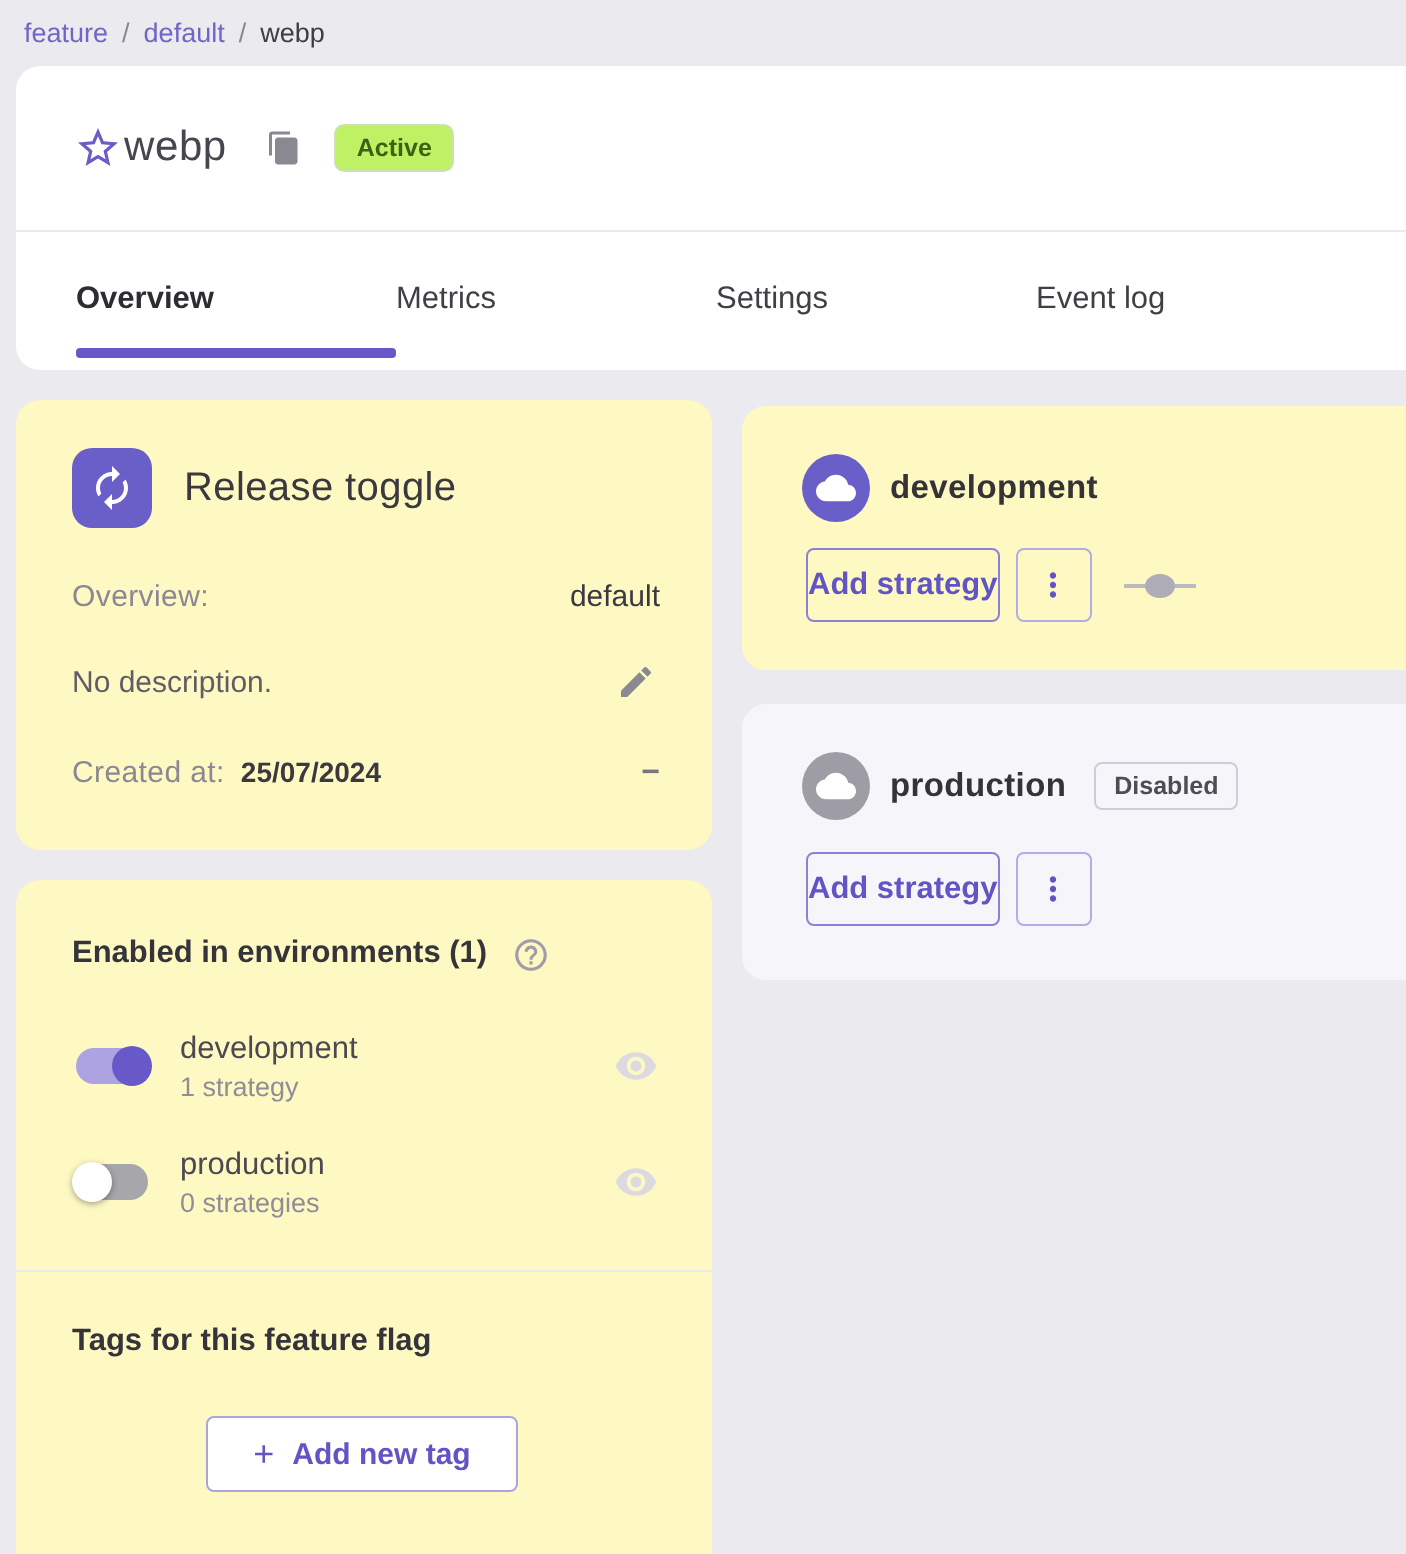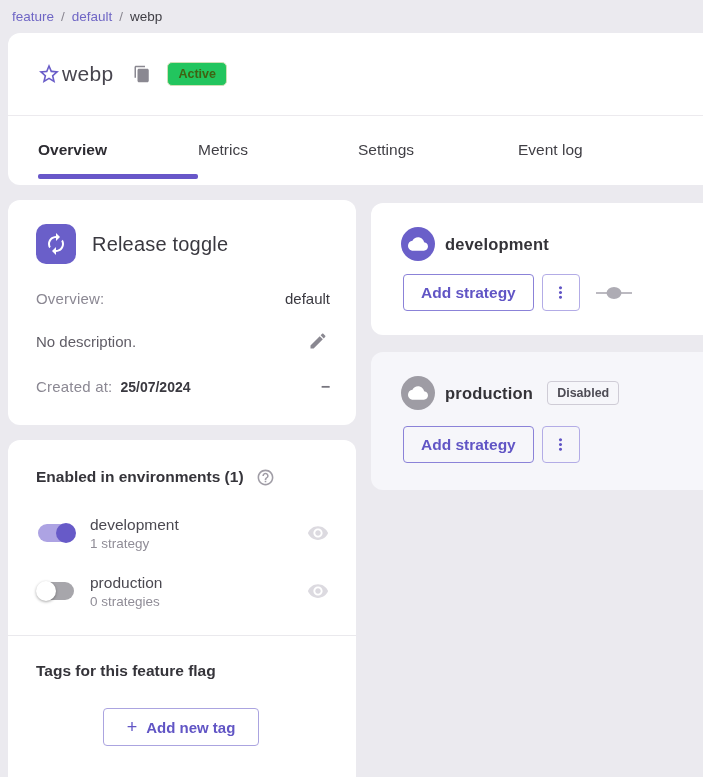--- a/index.html
+++ b/index.html
@@ -18,28 +18,28 @@
   .breadcrumb .current{color:#3f3e45;}
   
   .header-card{position:absolute;left:8px;top:33px;width:760px;height:152px;
     background:#fff;border-radius:12px;}
   .title-row{height:83px;display:flex;align-items:center;padding-left:28px;
     border-bottom:1px solid #eceaee;box-sizing:border-box;}
   .star-btn{width:26px;height:26px;display:flex;align-items:center;justify-content:center;cursor:pointer;}
   .feature-title{font-size:21px;color:#47454e;margin-left:8px;letter-spacing:.3px;}
   .copy-btn{margin-left:18px;width:22px;height:22px;display:flex;align-items:center;justify-content:center;cursor:pointer;}
   .active-badge{margin-left:14px;font-size:12.5px;font-weight:bold;color:#3f6212;
-    background:#22c55e;border:1px solid #cfe0b6;border-radius:5px;padding:4px 10px;}
+    background:#bef264;border:1px solid #cfe0b6;border-radius:5px;padding:4px 10px;}
   .tabs-row{position:relative;height:68px;display:flex;align-items:center;padding-left:30px;}
   .tab{width:160px;font-size:15.5px;color:#403f45;cursor:pointer;}
   .tab.active{font-weight:bold;color:#2d2c32;}
   .tab-underline{position:absolute;bottom:5px;left:30px;width:160px;height:5px;
     background:#6857c9;border-radius:2px;}
   
-  .card{position:absolute;background:#ffffff;border-radius:12px;box-sizing:border-box;}
+  .card{position:absolute;background:#fef9c3;border-radius:12px;box-sizing:border-box;}
   
   .meta-card{left:8px;top:200px;width:348px;height:225px;}
   .meta-head{position:absolute;left:28px;top:24px;display:flex;align-items:center;gap:16px;}
   .type-icon{width:40px;height:40px;border-radius:10px;background:#6a5fc9;
     display:flex;align-items:center;justify-content:center;}
   .type-label{font-size:20px;color:#3a3940;letter-spacing:.2px;}
   .meta-row{position:absolute;left:28px;right:26px;display:flex;align-items:center;justify-content:space-between;}
   .meta-label{font-size:15px;color:#8b8893;letter-spacing:.2px;}
   .meta-value{font-size:15px;color:#3a3940;}
   .desc-text{font-size:15px;color:#605d66;}
@@ -77,21 +77,21 @@
   .envcard-head{position:absolute;left:30px;top:24px;display:flex;align-items:center;gap:10px;}
   .cloud-circle{width:34px;height:34px;border-radius:50%;display:flex;align-items:center;justify-content:center;}
   .cloud-circle.purple{background:#6a5fc9;}
   .cloud-circle.gray{background:#9e9ca4;}
   .envcard-name{font-size:16.5px;font-weight:bold;color:#343338;letter-spacing:.2px;}
   .disabled-chip{margin-left:4px;font-size:12.5px;font-weight:600;color:#4e4c55;
     border:1px solid #cfccd6;border-radius:4px;padding:4px 9px;background:transparent;}
   .envcard-actions{position:absolute;left:32px;display:flex;align-items:center;gap:8px;}
   .dev-card .envcard-actions{top:71px;}
   .prod-card .envcard-actions{top:74px;}
-  .add-strategy-btn{height:37px;padding:0 17px;border:1px solid #8b82d8;border-radius:4px;
+  .add-strategy-btn{height:37px;padding:0 0;border:1px solid #8b82d8;border-radius:4px;
     background:transparent;color:#6155c5;font-size:15.5px;font-weight:bold;cursor:pointer;
     font-family:"Liberation Sans", sans-serif;}
   .kebab-btn{width:38px;height:37px;border:1px solid #b3ace6;border-radius:4px;
     background:transparent;display:flex;align-items:center;justify-content:center;cursor:pointer;}
   .connector{margin-left:8px;display:flex;align-items:center;}
 </style>
 </head>
 <body>
 
 <nav class="breadcrumb">

